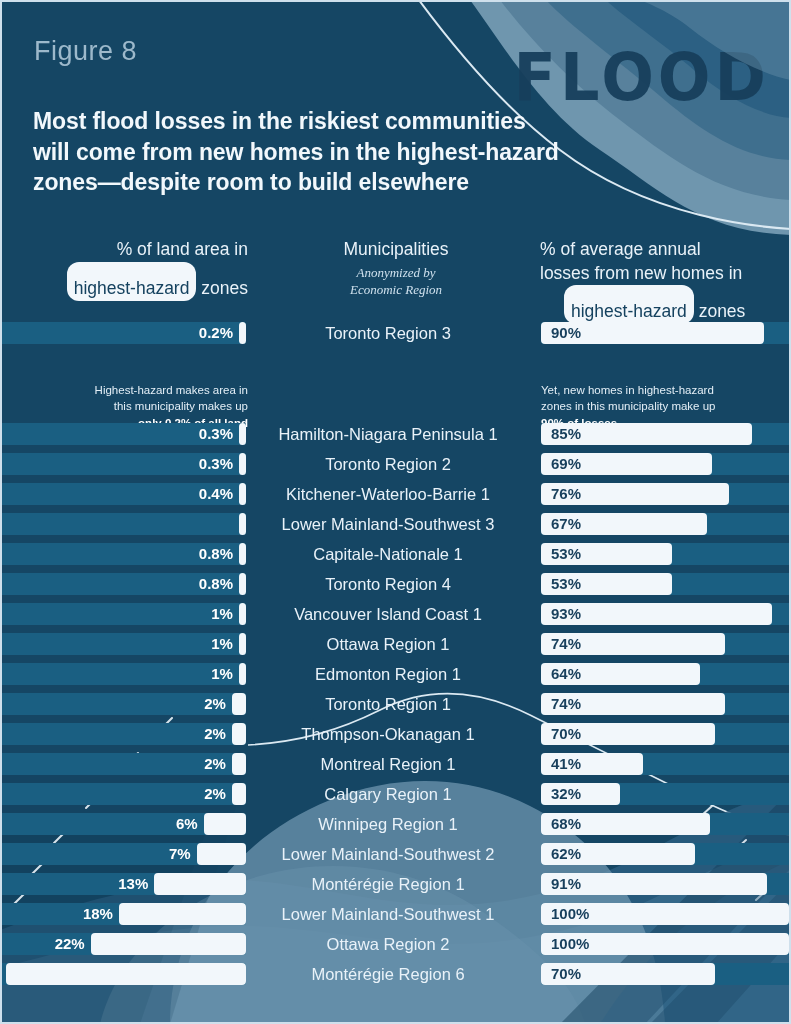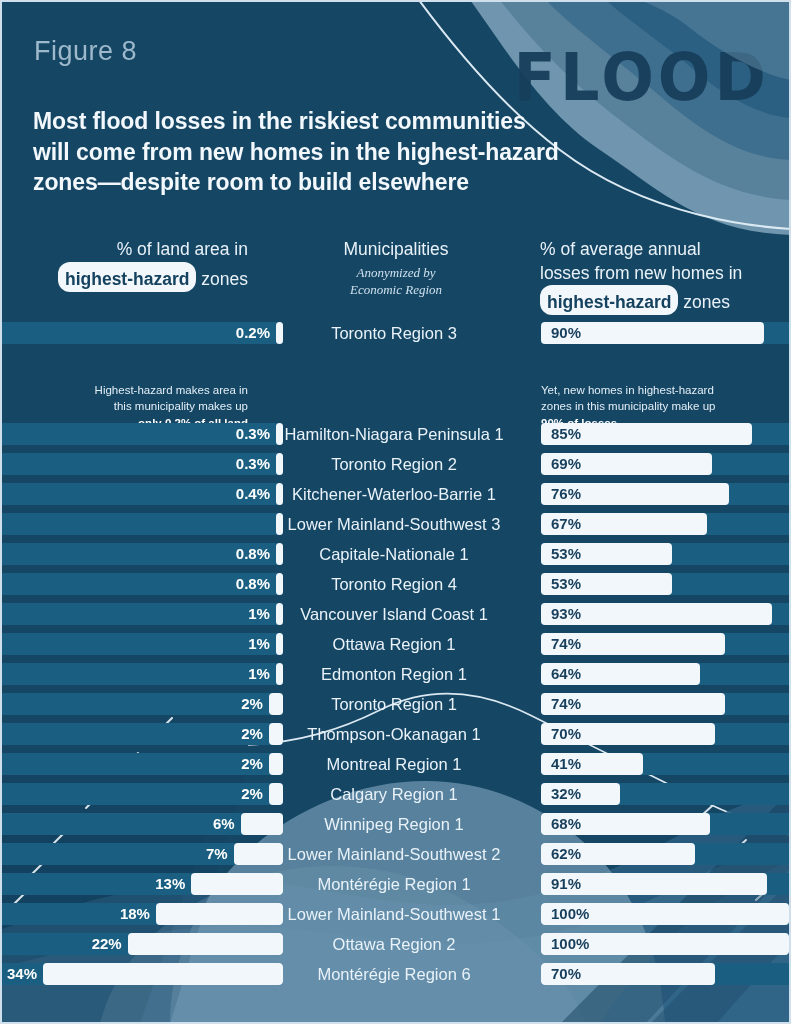--- a/index.html
+++ b/index.html
@@ -34,42 +34,42 @@
 
   
   .colheads{position:absolute;top:238px;left:0;width:791px;height:80px;z-index:20;}
   .ch{position:absolute;font-size:17.5px;line-height:1.35;color:#e9f2f9;font-weight:400;}
   .ch-left{left:0;width:248px;text-align:right;}
   .ch-mid{left:276px;width:240px;text-align:center;}
   .ch-right{left:540px;width:250px;text-align:left;}
   .ch-mid .sub{font-size:13px;font-style:italic;color:#cfe1ee;line-height:1.3;margin-top:3px;font-family:Liberation Serif, serif;}
   .pill{
     display:inline-block;background:#f2f7fb;color:#15425f;
-    border-radius:12px;padding:7px 7px 1px;font-weight:700;line-height:1.25;
+    border-radius:12px;padding:16px 7px 1px;font-weight:400;line-height:1.25;margin-left:24px;
   }
 
   
   .rows{position:absolute;top:318px;left:0;width:791px;z-index:15;}
   .row{position:relative;height:30px;}
   .row.first{height:30px;}
   .spacer{height:71px;position:relative;}
 
   
-  .lbar{position:absolute;left:0;top:4px;height:22px;width:283px;background:#1a5f82;border-radius:0 3px 3px 0;}
+  .lbar{position:absolute;left:0;top:4px;height:22px;width:246px;background:#1a5f82;border-radius:0 3px 3px 0;}
   .lbar .lval{
     position:absolute;right:0;top:0;height:22px;background:#f2f7fb;border-radius:4px;
   }
   .lbar .ltxt{
     position:absolute;top:0;height:22px;line-height:22px;
     font-size:15px;font-weight:700;color:#ffffff;white-space:nowrap;
   }
 
   
   .mlabel{
-    position:absolute;left:268px;width:252px;top:0;height:30px;line-height:30px;
+    position:absolute;left:262px;width:252px;top:0;height:30px;line-height:30px;
     text-align:center;font-size:16.5px;color:#e9f2f9;font-weight:400;white-space:nowrap;
   }
 
   
   .rbar{position:absolute;left:541px;top:4px;height:22px;width:248px;background:#1a5f82;border-radius:3px 0 0 3px;}
   .rbar .rval{
     position:absolute;left:0;top:0;height:22px;background:#f2f7fb;border-radius:4px;
   }
   .rbar .rtxt{
     position:absolute;left:10px;top:0;height:22px;line-height:22px;

